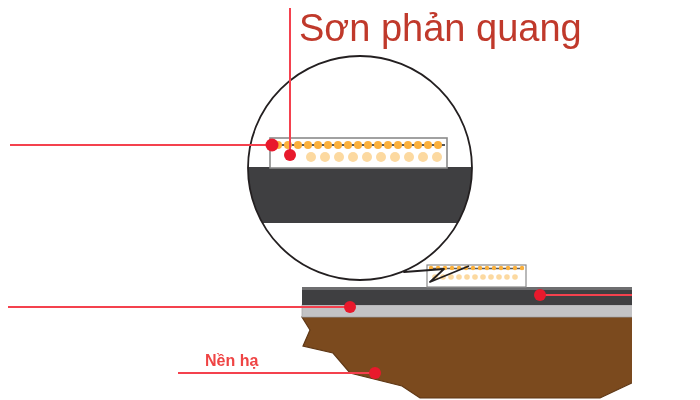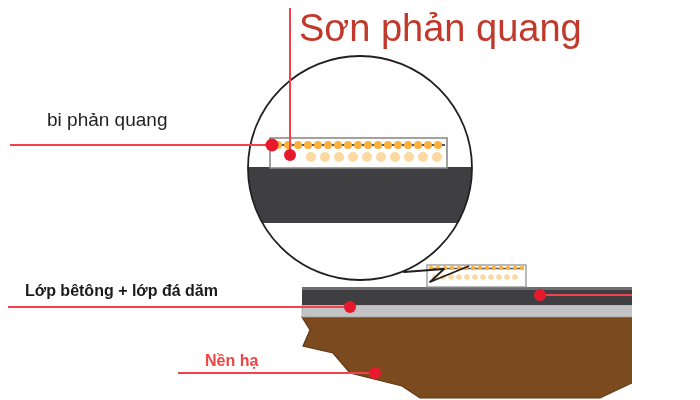--- a/index.html
+++ b/index.html
@@ -187,20 +187,18 @@
 
     <g stroke="#f4414e" stroke-width="2">
       <line x1="25" y1="307" x2="232" y2="307"></line>
       <line x1="583" y1="295" x2="690" y2="295"></line>
       <line x1="205" y1="373" x2="278" y2="373"></line>
     </g>
   </svg>
 
   <div class="label" id="title-label">Sơn phản quang</div>
 
-  <div class="label" id="label-bi-phan-quang">bi phản quang</div>
-
-  <div class="label" id="label-lop-betong">Lớp bêtông + lớp đá dăm</div>
+
 
 
   <div class="label" id="label-nen-ha">Nền hạ</div>
 
 </div>
 
 </body></html>

